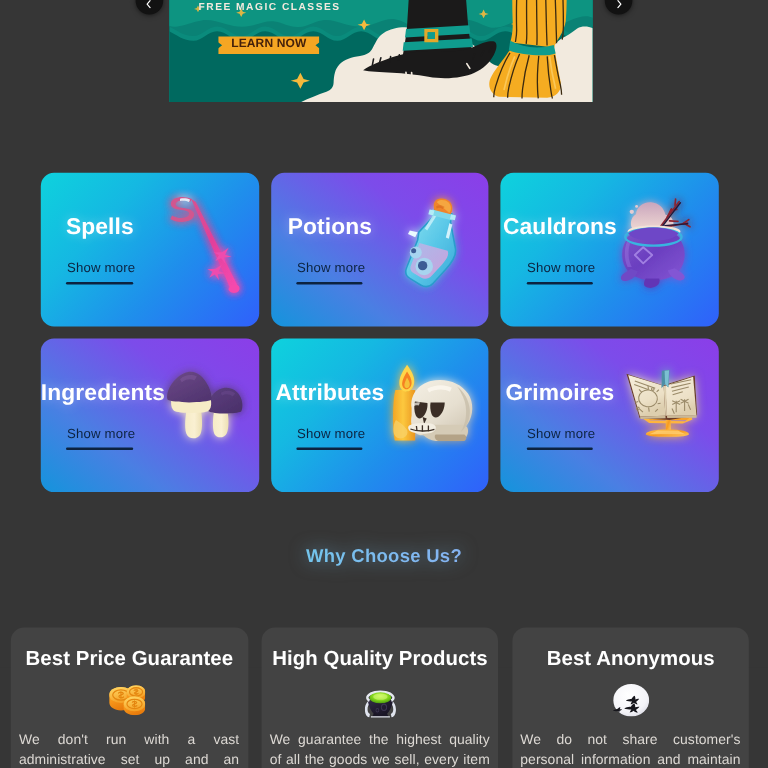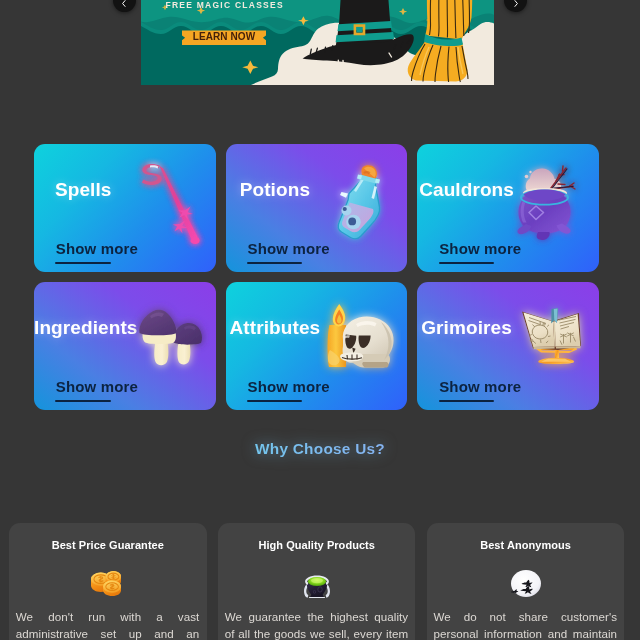--- a/index.html
+++ b/index.html
@@ -34,41 +34,41 @@
   
   .cat-grid{position:absolute;left:34px;top:144px;width:565px;
             display:grid;grid-template-columns:repeat(3,181.6px);
             grid-auto-rows:128px;gap:10px 10.1px;}
   .cat-card{position:relative;border-radius:11px;overflow:hidden;}
   .cat-card.g1{background:linear-gradient(132deg,#0ED2DD 0%,#15B8E2 30%,#1F8EEC 62%,#3060FB 100%);}
   .cat-card.g2{background:linear-gradient(218deg,#8B3EE8 0%,#7C4CEA 32%,#4A7FE3 70%,#1494DC 100%);}
   .cat-title{position:absolute;left:0;top:35.2px;width:98.4px;text-align:center;
              color:#fff;font-size:19px;font-weight:600;letter-spacing:.1px;
              text-shadow:0 0 10px rgba(255,255,255,.35);}
-  .cat-link{position:absolute;left:21.8px;top:96px;color:#0c2340;font-size:15px;
-            font-weight:700;letter-spacing:.15px;}
+  .cat-link{position:absolute;left:21.8px;top:74px;color:#0c2340;font-size:11px;
+            font-weight:400;letter-spacing:.15px;}
   .cat-link::after{content:"";position:absolute;left:-0.6px;bottom:-6.8px;
                    width:55.6px;height:1.8px;background:#0c2340;border-radius:1px;}
   .cat-art{position:absolute;right:6px;top:8px;width:96px;height:112px;}
   .cat-art svg{display:block;width:100%;height:100%;}
 
   
-  .why-heading{position:absolute;left:0;top:440px;width:640px;text-align:center;
+  .why-heading{position:absolute;left:0;top:455px;width:640px;text-align:center;
                font-size:15.4px;font-weight:700;letter-spacing:.25px;
                background:linear-gradient(90deg,#3ce0b0 0%,#66d2e8 26%,#7fb9f0 52%,
                            #8fa8f2 74%,#9b96ee 100%);
                -webkit-background-clip:text;background-clip:text;color:transparent;
                filter:drop-shadow(0 0 7px rgba(120,190,230,.55));}
 
   .why-grid{position:absolute;left:9px;top:523px;width:616px;
             display:grid;grid-template-columns:repeat(3,197.6px);gap:11.3px;}
   .why-card{position:relative;background:#434343;border-radius:11px;
             height:140px;padding:0;overflow:hidden;}
   .why-title{position:absolute;left:0;top:15.7px;width:100%;text-align:center;
-             color:#fff;font-size:11px;font-weight:700;letter-spacing:.05px;}
+             color:#fff;font-size:17px;font-weight:700;letter-spacing:.05px;}
   .why-icon{position:absolute;left:0;top:46px;width:100%;height:25px;
             display:flex;align-items:center;justify-content:center;}
   .why-icon svg{display:block;}
   .why-body{position:absolute;left:6.8px;top:86.3px;width:183.5px;
             color:#ddd9d4;font-size:11.6px;line-height:16.3px;text-align:justify;
             letter-spacing:.05px;}
 </style>
 </head>
 <body>
 

